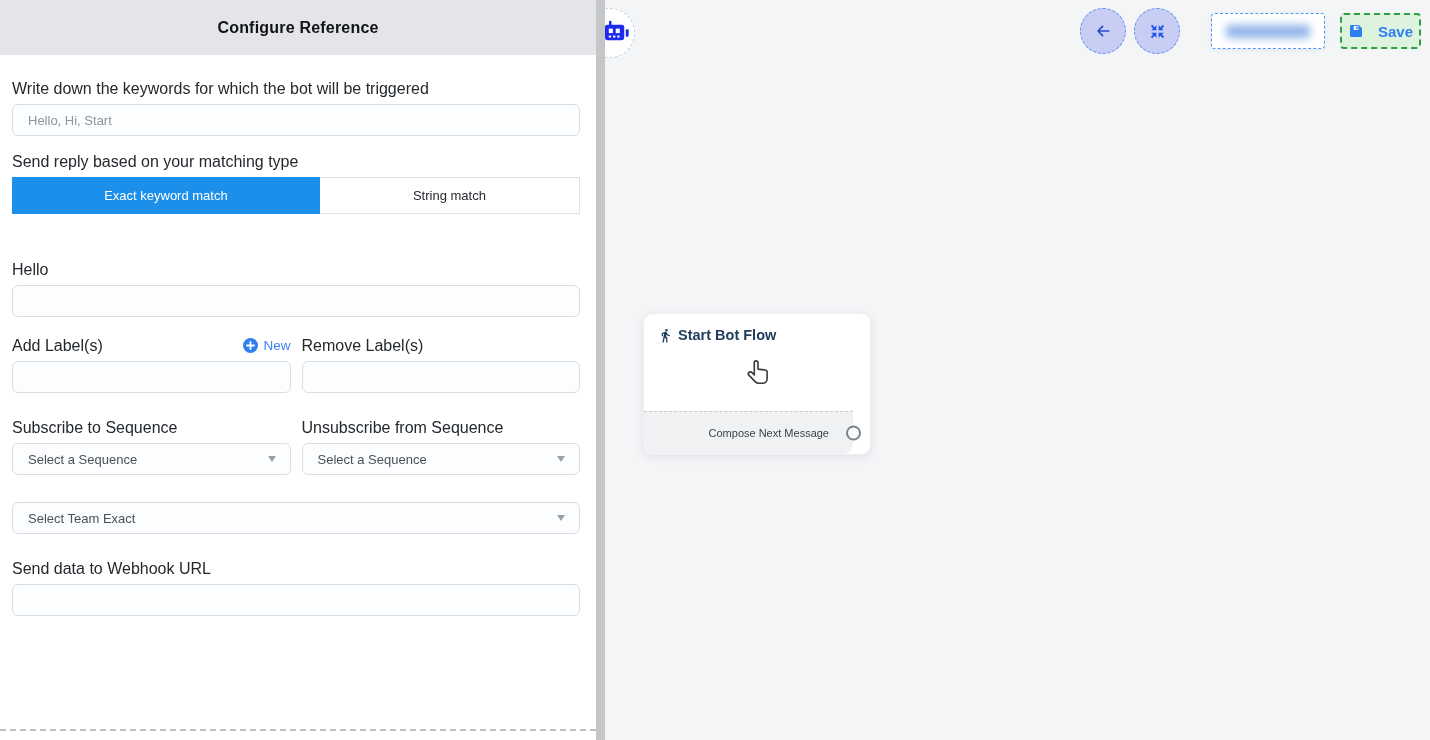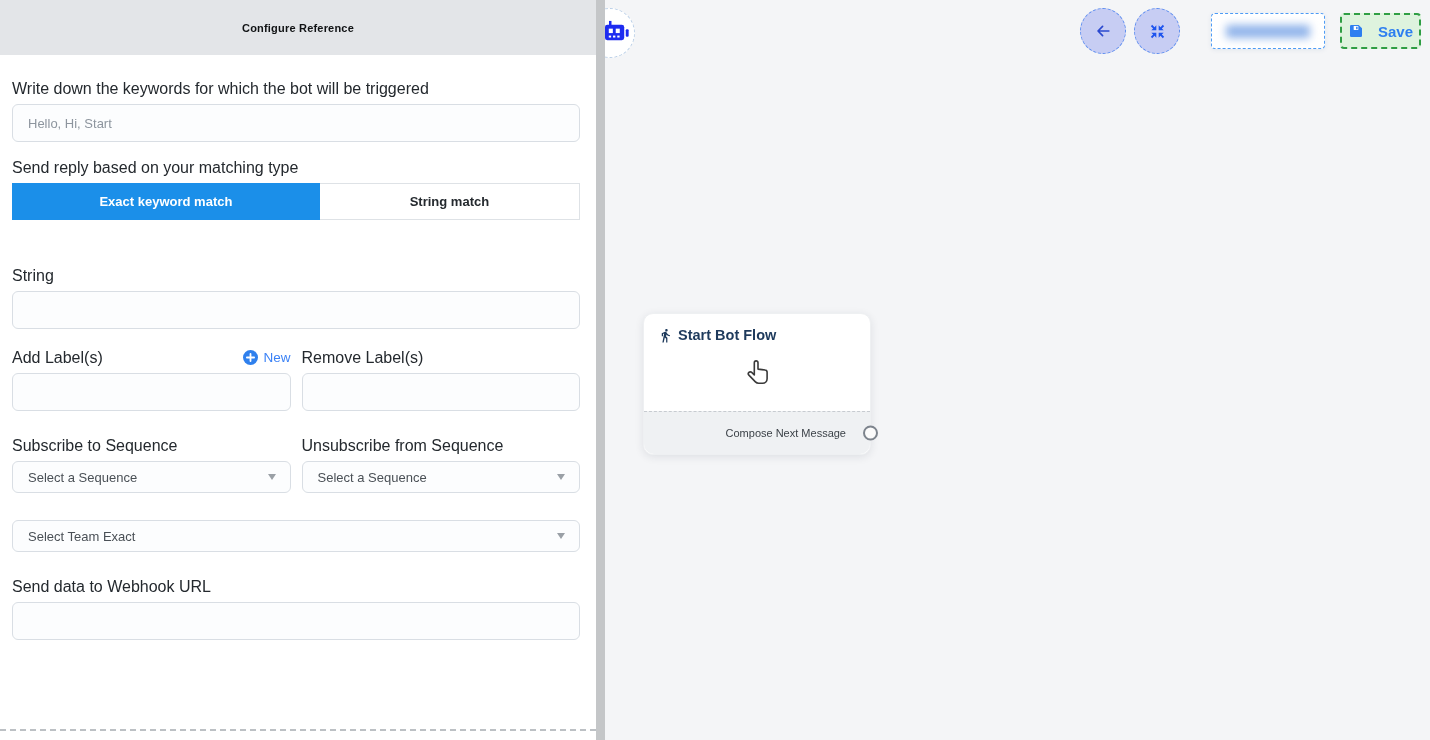--- a/index.html
+++ b/index.html
@@ -10,37 +10,37 @@
 
   
   .left-panel {
     position:absolute; left:0; top:0; width:596px; height:740px;
     background:#ffffff; z-index:2;
   }
   .panel-header {
     height:55px; background:#e3e5e8;
     display:flex; align-items:center; justify-content:center;
   }
-  .panel-title { font-size:11px; font-weight:700; color:#101214; margin:0; letter-spacing:.2px; }
+  .panel-title { font-size:16px; font-weight:700; color:#101214; margin:0; letter-spacing:.2px; }
   .panel-body { padding:26px 16px 0 12px; box-sizing:border-box; }
 
   .field-label { display:block; font-size:16px; color:#24292e; margin:0 0 8px 0; line-height:15px; }
   .text-input {
-    display:block; width:100%; height:38px; box-sizing:border-box;
+    display:block; width:100%; height:32px; box-sizing:border-box;
     border:1px solid #d9dee4; border-radius:6px; background:#fcfdfe;
     padding:0 15px; font-size:13px; color:#333; outline:none;
     font-family:"Liberation Sans", sans-serif;
   }
   .text-input::placeholder { color:#8d959e; }
   .mb18 { margin-bottom:18px; }
   .mb21 { margin-bottom:21px; }
   .mb27 { margin-bottom:27px; }
   .mb48 { margin-bottom:48px; }
 
-  .tabs { display:flex; height:37px;font-weight:bold; }
+  .tabs { display:flex; height:37px; }
   .tab {
     display:flex; align-items:center; justify-content:center;
     font-size:13px; cursor:pointer; box-sizing:border-box;
   }
   .tab.active { flex:0 0 54.2%; background:#1b8fe9; color:#ffffff; }
   .tab.inactive { flex:1; background:#fff; color:#24292e; border:1px solid #dee2e6; border-left:none; }
 
   .two-col { display:flex; gap:11px; }
   .two-col > .col { flex:1; min-width:0; }
   .label-row { display:flex; gap:11px; margin-bottom:8px; }
@@ -96,21 +96,21 @@
     position:absolute; left:38px; top:313px; width:228px; height:142px;
     background:#ffffff; border:1px solid #eef0f2; border-radius:10px;
     box-shadow:0 2px 8px rgba(25,39,60,.10); box-sizing:border-box;
   }
   .node-header {
     display:flex; align-items:center; gap:5px;
     padding:13px 14px 0 14px; color:#1e3a5c; font-size:14.5px; font-weight:600;
   }
   .hand-cursor { position:absolute; left:99px; top:45px; }
   .node-footer {
-    position:absolute; left:0; right:0; bottom:0; height:42px;
+    position:absolute; left:0; right:17px; bottom:0; height:42px;
     background:#eff1f3; border-top:1px dashed #c7cbd0;
     border-radius:0 0 10px 10px;
     display:flex; align-items:center; justify-content:flex-end;
     padding-right:24px; font-size:11px; color:#3c4248;
   }
   .connector {
     position:absolute; right:-8px; top:50%; transform:translateY(-50%);
     width:15px; height:15px; border-radius:50%;
     background:#fbfbfb; border:2px solid #7d848d; box-sizing:border-box;
     cursor:pointer;
@@ -152,21 +152,21 @@
 
       <label class="field-label">Write down the keywords for which the bot will be triggered</label>
       <input class="text-input mb18" type="text" placeholder="Hello, Hi, Start" style="">
 
       <label class="field-label">Send reply based on your matching type</label>
       <div class="tabs mb48">
         <div class="tab active">Exact keyword match</div>
         <div class="tab inactive">String match</div>
       </div>
 
-      <label class="field-label">String</label>
+      <label class="field-label">Hello</label>
       <input class="text-input mb21" type="text" value="" style="">
 
       <div class="label-row">
         <div class="col spread">
           <span class="field-label">Add Label(s)</span>
           <span class="new-btn">
             <span class="plus-circle">
               <svg width="9" height="9" viewBox="0 0 10 10">
                   <path d="M5 1v8M1 5h8" stroke="#ffffff" stroke-width="2" stroke-linecap="round"></path>
                 </svg>

